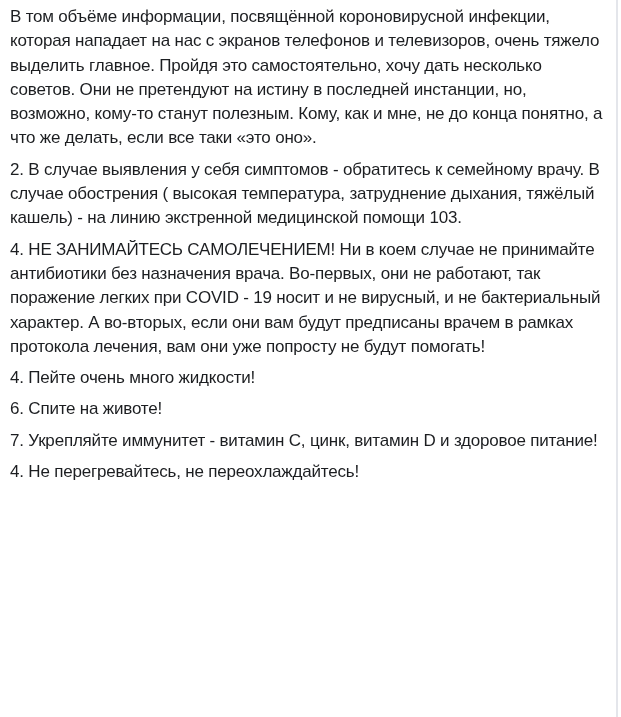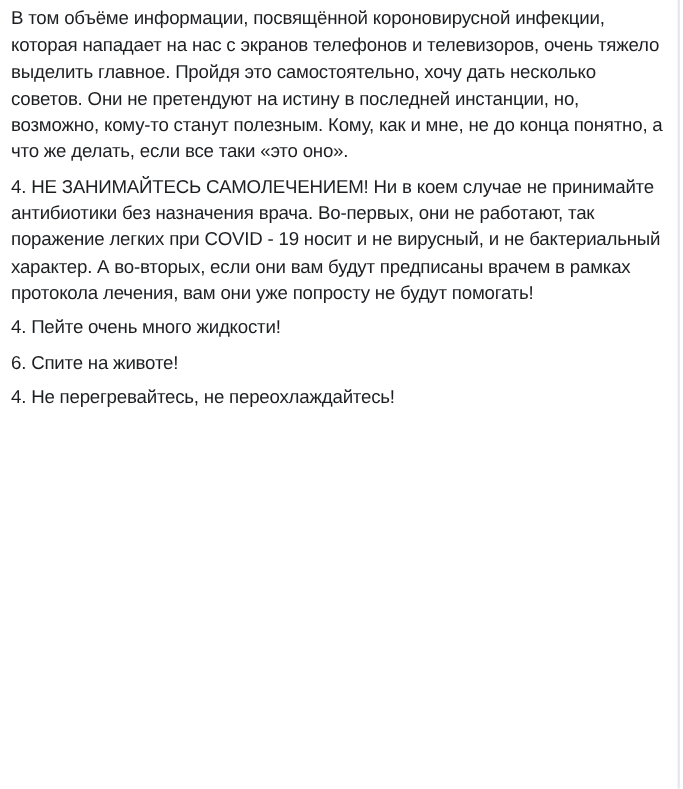--- a/index.html
+++ b/index.html
@@ -22,17 +22,19 @@
     font-size: 17px;
     line-height: 24.3px;
     letter-spacing: -0.2px;
   }
 </style>
 </head>
 <body>
 
 <div class="post">
   <p>В том объёме информации, посвящённой короновирусной инфекции, которая нападает на нас с экранов телефонов и телевизоров, очень тяжело выделить главное. Пройдя это самостоятельно, хочу дать несколько советов. Они не претендуют на истину в последней инстанции, но, возможно, кому-то станут полезным. Кому, как и мне, не до конца понятно, а что же делать, если все таки «это оно».</p>
+  <p>2. В случае выявления у себя симптомов - обратитесь к семейному врачу. В случае обострения ( высокая температура, затруднение дыхания, тяжёлый кашель) - на линию экстренной медицинской помощи 103.</p>
   <p>4. НЕ ЗАНИМАЙТЕСЬ САМОЛЕЧЕНИЕМ! Ни в коем случае не принимайте антибиотики без назначения врача. Во-первых, они не работают, так поражение легких при COVID - 19 носит и не вирусный, и не бактериальный характер. А во-вторых, если они вам будут предписаны врачем в рамках протокола лечения, вам они уже попросту не будут помогать!</p>
   <p>4. Пейте очень много жидкости!</p>
   <p>6. Спите на животе!</p>
+  <p>7. Укрепляйте иммунитет - витамин С, цинк, витамин D и здоровое питание!</p>
   <p>4. Не перегревайтесь, не переохлаждайтесь!</p>
 </div>
 
 </body></html>

